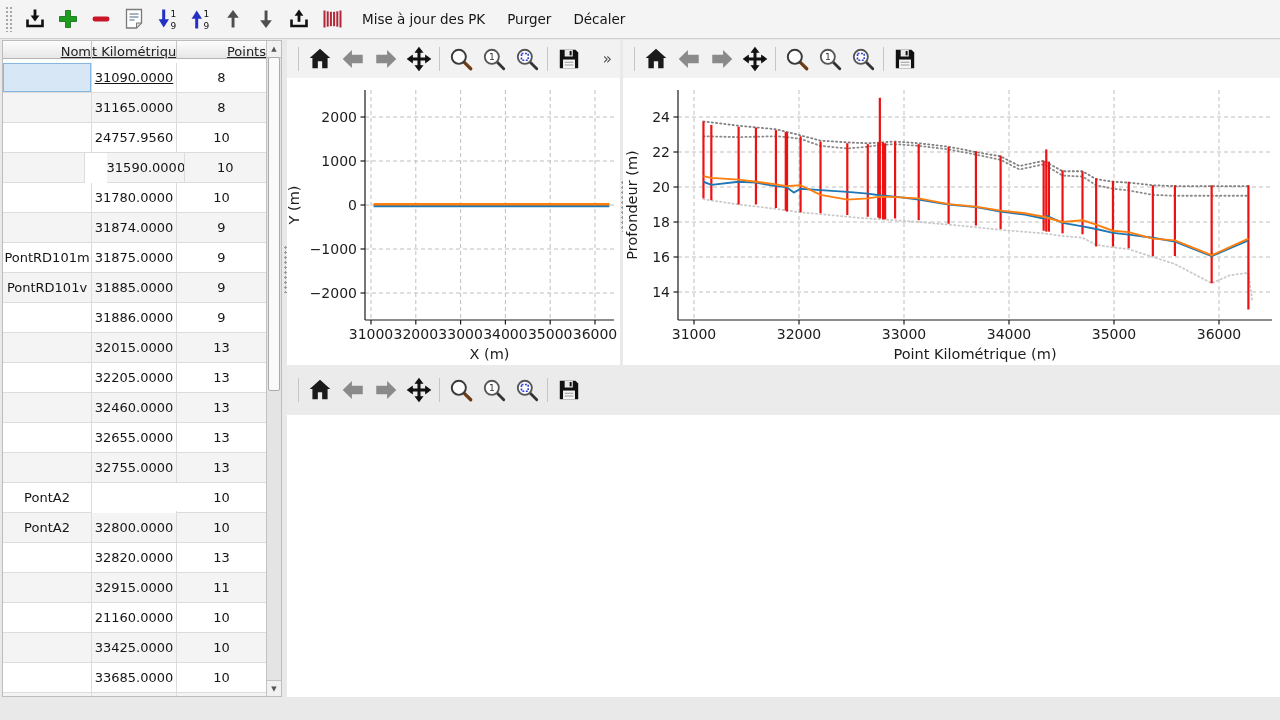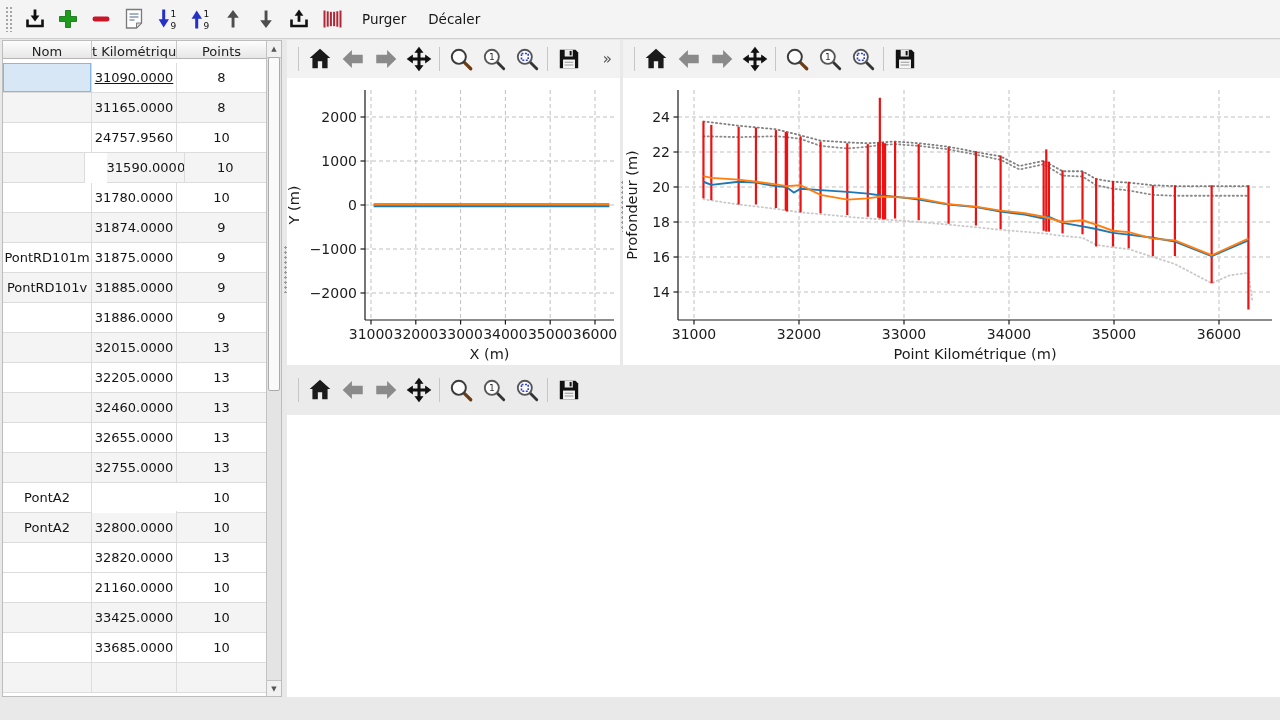--- a/index.html
+++ b/index.html
@@ -24,25 +24,25 @@
   .tb-icon{width:26px;height:26px;display:flex;align-items:center;justify-content:center;cursor:default;}
   #main-toolbar-buttons{display:flex;align-items:center;margin-left:6px;height:38px;}
   .tb-text-btn{padding:0 11px;font-size:13.5px;color:#161616;line-height:38px;cursor:default;}
   
   #table-panel{
     position:absolute;left:2px;top:40px;width:280px;height:657px;
     background:#ffffff;border:1px solid #bdbdbd;box-sizing:border-box;overflow:hidden;
   }
   #table-header{display:flex;height:22px;}
   .th{
-    box-sizing:border-box;height:18px;line-height:21px;text-align:center;
+    box-sizing:border-box;height:18px;line-height:21px;text-align:right;
     font-size:13px;color:#222;
     background:linear-gradient(#fdfdfd,#e7e7e7);
     border-right:1px solid #c6c6c6;border-bottom:1px solid #b5b5b5;
-    overflow:hidden;white-space:nowrap;
+    overflow:hidden;white-space:nowrap;text-decoration:underline;
   }
   #table-body{position:absolute;left:0;top:22px;width:264px;height:635px;overflow:hidden;}
   .tr{display:flex;height:30px;}
   .tr.alt .td{background:#f4f4f4;}
   .td{
     box-sizing:border-box;height:30px;line-height:29px;text-align:center;
     font-size:13px;color:#151515;background:#fff;
     border-right:1px solid #dcdcdc;border-bottom:1px solid #dcdcdc;
     overflow:hidden;white-space:nowrap;
   }
@@ -157,20 +157,21 @@
             <rect x="6.7" y="4.3" width="2" height="15.4"></rect>
             <rect x="9.9" y="4.8" width="2" height="14.4"></rect>
             <rect x="13.1" y="4.8" width="2" height="14.4"></rect>
             <rect x="16.3" y="4.3" width="2" height="15.4"></rect>
             <rect x="19.5" y="3.5" width="2" height="17"></rect>
           </g>
         </svg>
       </div>
     </div>
   <div id="main-toolbar-buttons">
+      <div class="tb-text-btn">Mise à jour des PK</div>
       <div class="tb-text-btn">Purger</div>
       <div class="tb-text-btn">Décaler</div>
     </div>
 </div>
 
 <div id="table-panel">
   <div id="table-header">
       <div class="th" style="width: 89px;">Nom</div>
       <div class="th" style="width: 85px;">t Kilométrique</div>
       <div class="th" style="width: 90px;">Points</div>
@@ -253,20 +254,25 @@
       </div>
       <div class="tr alt">
         <div class="td" style="width: 89px;">PontA2</div>
         <div class="td" style="width: 85px;">32800.0000</div>
         <div class="td" style="width: 90px;">10</div>
       </div>
       <div class="tr">
         <div class="td" style="width: 89px;"></div>
         <div class="td" style="width: 85px;">32820.0000</div>
         <div class="td" style="width: 90px;">13</div>
+      </div>
+      <div class="tr alt">
+        <div class="td" style="width: 89px;"></div>
+        <div class="td" style="width: 85px;">32915.0000</div>
+        <div class="td" style="width: 90px;">11</div>
       </div>
       <div class="tr">
         <div class="td" style="width: 89px;"></div>
         <div class="td" style="width: 85px;">21160.0000</div>
         <div class="td" style="width: 90px;">10</div>
       </div>
       <div class="tr alt">
         <div class="td" style="width: 89px;"></div>
         <div class="td" style="width: 85px;">33425.0000</div>
         <div class="td" style="width: 90px;">10</div>

